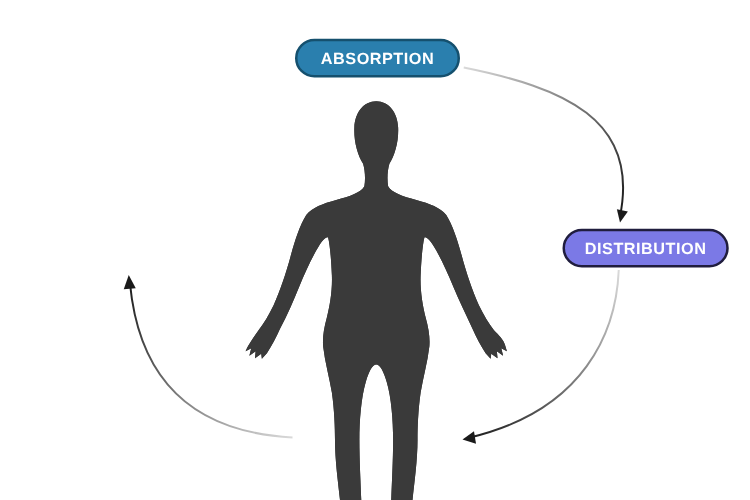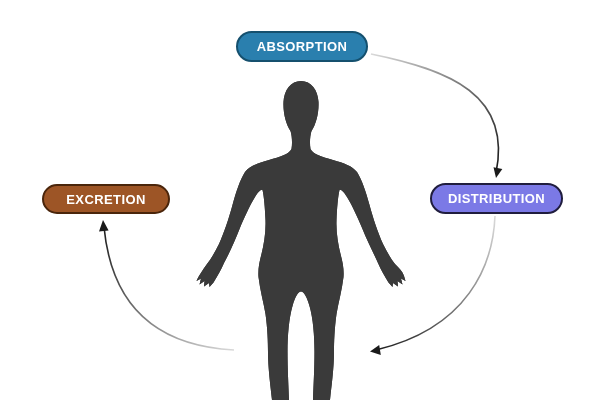--- a/index.html
+++ b/index.html
@@ -8,21 +8,21 @@
     background:#ffffff;font-family:"Liberation Sans",sans-serif;
   }
   .stage svg.canvas{position:absolute;left:0;top:0;}
   .badge{
     position:absolute;display:flex;align-items:center;justify-content:center;
     border-radius:16px;border:2.5px solid #000;box-sizing:border-box;
     color:#ffffff;font-weight:700;font-size:13px;letter-spacing:.4px;
     text-align:center;user-select:none;
   }
   .badge-absorption  {left:236px;top:31px; width:132px;height:31px;text-align:right;}
-  .badge-distribution{left:430px;top:183px;width:133px;height:31px;}
+  .badge-distribution{left:450px;top:183px;width:133px;height:31px;}
   .badge-metabolism  {left:236px;top:335px;width:131px;height:32px;}
   .badge-excretion   {left:42px; top:184px;width:128px;height:30px;}
 </style>
 </head>
 <body>
 
 <div class="stage" style="background: rgb(255, 255, 255);">
 
   <svg class="canvas" width="600" height="400" viewBox="0 0 600 400">
     <defs>
@@ -109,17 +109,14 @@
 
   <div class="badge badge-absorption" style="background: rgb(42, 127, 174); border-color: rgb(21, 80, 110);">
     <span>ABSORPTION</span>
   </div>
 
   <div class="badge badge-distribution" style="background: rgb(123, 121, 230); border-color: rgb(32, 29, 62);">
     <span>DISTRIBUTION</span>
   </div>
 
 
-  <div class="badge badge-excretion" style="background: rgb(157, 85, 38); border-color: rgb(74, 37, 11);">
-    <span>EXCRETION</span>
-  </div>
 
 </div>
 
 </body></html>

